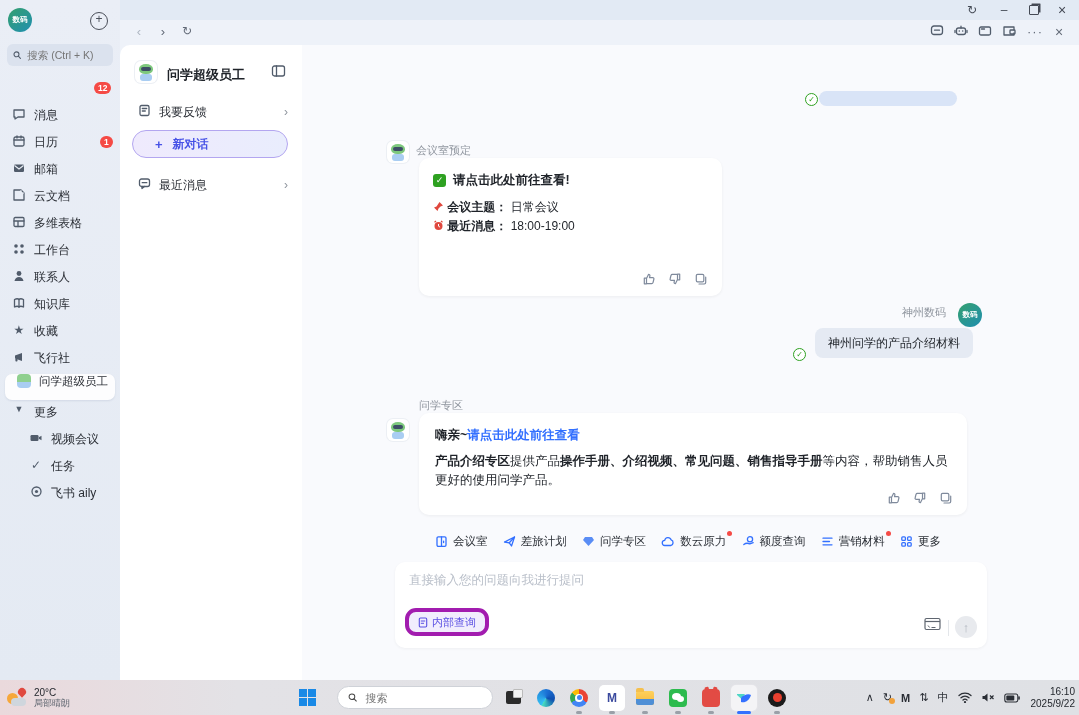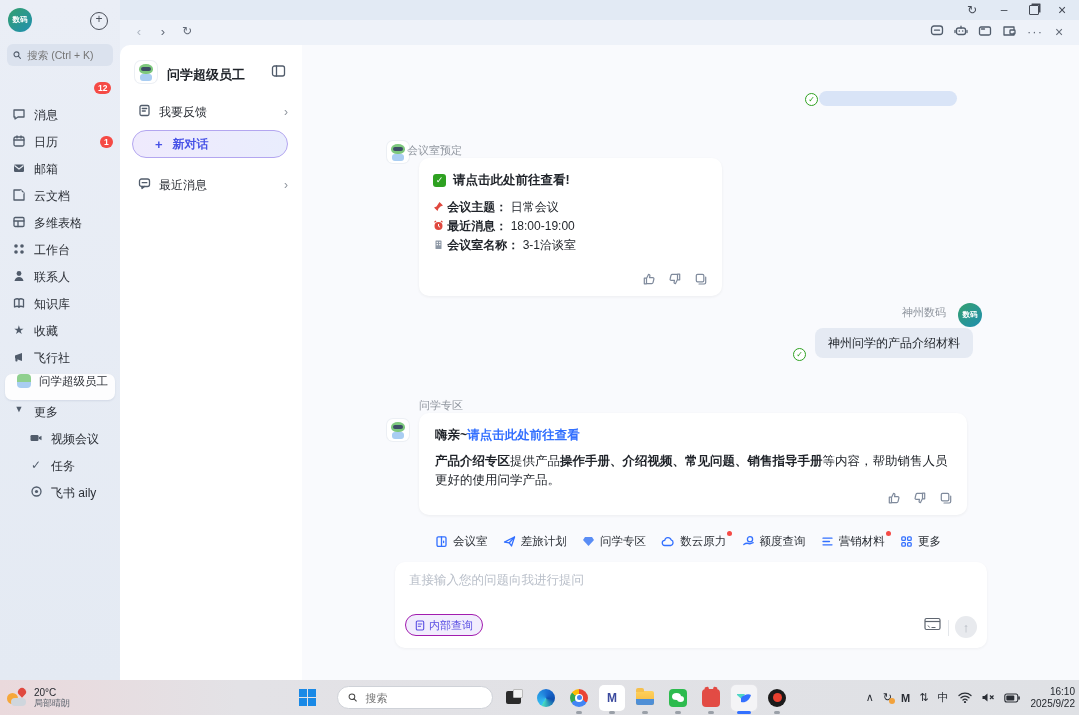--- a/index.html
+++ b/index.html
@@ -47,21 +47,21 @@
        font-size:8px;line-height:12px;text-align:center;box-sizing:border-box;background:#fff;}
   .chip{display:flex;align-items:center;gap:5px;font-size:11.5px;color:#2b2f36;position:relative;cursor:default;}
   .chip svg{display:block;}
   .cic{stroke:#3370ff;fill:none;stroke-width:1.3;stroke-linecap:round;stroke-linejoin:round;}
   .reddot{position:absolute;top:-3px;right:-6px;width:5px;height:5px;border-radius:50%;background:#f54a45;}
   .inputbox{position:absolute;left:93px;top:517px;width:592px;height:86px;background:#fff;border-radius:10px;
        box-shadow:0 1px 3px rgba(31,35,41,.05);}
   .inputbox textarea{position:absolute;left:12px;top:8px;width:560px;height:40px;border:0;outline:none;resize:none;
        font-family:inherit;font-size:12.5px;color:#2b2f36;background:transparent;}
   .inputbox textarea::placeholder{color:#b9bfc9;}
-  .mode-chip{position:absolute;left:10px;bottom:12px;height:20px;border:1px solid #a21caf;background:#f1edfd;
+  .mode-chip{position:absolute;left:10px;bottom:12px;height:20px;border:4px solid #a21caf;background:#f1edfd;
        border-radius:11px;display:flex;align-items:center;gap:4px;padding:0 9px;font-size:11px;color:#5b50e3;}
   .sendbtn{position:absolute;right:10px;bottom:10px;width:22px;height:22px;border-radius:50%;background:#e8eaee;
        color:#b0b6bf;display:flex;align-items:center;justify-content:center;font-size:13px;font-weight:bold;}
   
   .taskbar{position:absolute;left:0;top:680px;width:1079px;height:35px;
        background:linear-gradient(90deg,#ead9dc,#e3e2e6 22%,#dfe1e5);display:flex;align-items:center;}
   .tb-appicon{width:26px;height:26px;border-radius:5px;display:flex;align-items:center;justify-content:center;position:relative;}
   .run-dot{position:absolute;bottom:-3px;left:50%;transform:translateX(-50%);width:6px;height:2.5px;border-radius:2px;background:#9aa0a8;}
   .tray{position:absolute;right:4px;top:0;height:35px;display:flex;align-items:center;gap:9px;color:#1f2329;}
   .tico{font-size:11px;color:#2a2e35;}
@@ -305,50 +305,40 @@
   <div class="chat">
 
     <div class="chk abs" style="left:503px;top:48px">✓</div>
     <div class="abs" style="left:517px;top:46px;width:138px;height:15px;border-radius:8px;background:#d9e4f7"></div>
 
     <div class="bot-ava abs" style="left:85px;top:96px">
       <span class="head"></span>
         <span class="eyes"></span>
         <span class="body"></span>
       </div>
-    <div class="sender abs" style="left:105px;top:98px">会议室预定</div>
+    <div class="sender abs" style="left:114px;top:98px">会议室预定</div>
     <div class="card abs" style="left:117px;top:113px;width:303px;height:138px;padding:14px 14px 10px">
       <div style="display:flex;align-items:center;gap:7px;margin-bottom:9px">
         <span style="width:13px;height:13px;border-radius:3px;background:#2ea121;color:#fff;font-size:9px;line-height:13px;text-align:center;font-weight:bold">✓</span>
         <span style="font-size:12.5px;font-weight:bold;color:#1f2329">请点击此处前往查看!</span>
       </div>
       <div style="font-size:12px;line-height:19px;color:#1f2329">
         <div>
           <span><svg width="11" height="11" viewBox="0 0 11 11" style="vertical-align:-1px">
                 <path d="M6.5 1 10 4.5 7.5 5.5 5.5 7.5 4.5 10 1 6.5 3.5 5.5z" fill="#e0483e"></path>
               </svg></span>
           <b>会议主题：</b> <span>日常会议</span>
         </div>
         <div>
           <span><svg width="11" height="11" viewBox="0 0 11 11" style="vertical-align:-1px">
                 <circle cx="5.5" cy="6" r="4" fill="#e0483e"></circle>
                 <path d="M5.5 4v2.2l1.6 1" stroke="#fff" stroke-width="1" fill="none"></path>
                 <path d="M1.5 2.2 3 1M9.5 2.2 8 1" stroke="#e0483e" stroke-width="1.2"></path>
               </svg></span>
           <b>最近消息：</b> <span>18:00-19:00</span>
-        </div>
-        <div>
-          <span><svg width="11" height="11" viewBox="0 0 11 11" style="vertical-align:-1px">
-                <rect x="2.5" y="1.5" width="6" height="8.5" rx="0.6" fill="#8d97a5"></rect>
-                <rect x="3.6" y="2.8" width="1.3" height="1.3" fill="#fff"></rect>
-                <rect x="6.1" y="2.8" width="1.3" height="1.3" fill="#fff"></rect>
-                <rect x="3.6" y="5" width="1.3" height="1.3" fill="#fff"></rect>
-                <rect x="6.1" y="5" width="1.3" height="1.3" fill="#fff"></rect>
-              </svg></span>
-          <b>会议室名称：</b> <span>3-1洽谈室</span>
         </div>
       </div>
       <div class="actrow">
         <svg class="aicon" viewBox="0 0 14 14">
             <path d="M4.5 6.5 6.6 2.3c.9 0 1.5.7 1.3 1.6L7.5 5.6h3.3c.8 0 1.3.7 1.1 1.4l-.9 3.6c-.2.6-.7 1-1.3 1H4.5M4.5 6.2v5.6H2.3V6.2z"></path>
           </svg>
         <svg class="aicon" viewBox="0 0 14 14" style="transform:rotate(180deg)">
             <path d="M4.5 6.5 6.6 2.3c.9 0 1.5.7 1.3 1.6L7.5 5.6h3.3c.8 0 1.3.7 1.1 1.4l-.9 3.6c-.2.6-.7 1-1.3 1H4.5M4.5 6.2v5.6H2.3V6.2z"></path>
           </svg>
         <svg class="aicon" viewBox="0 0 14 14">

